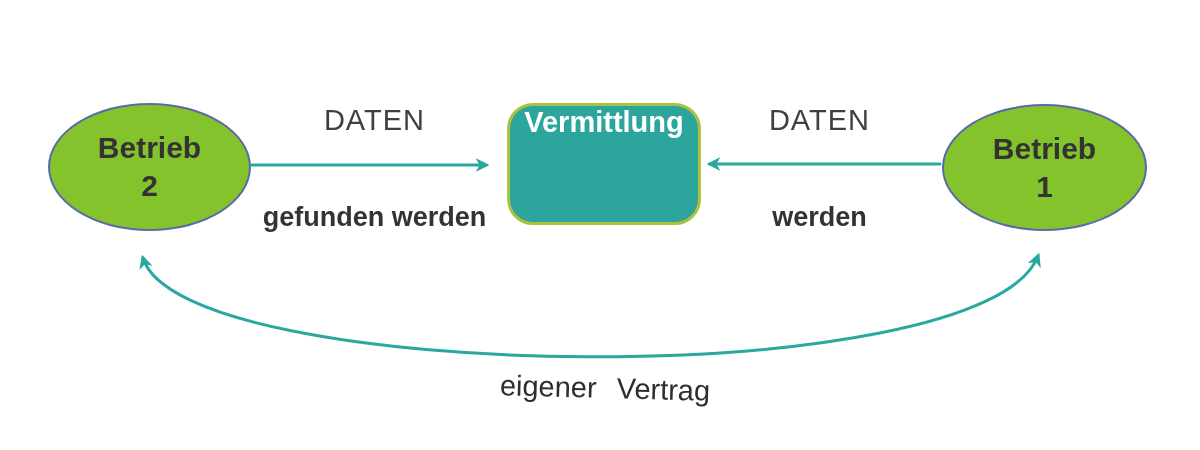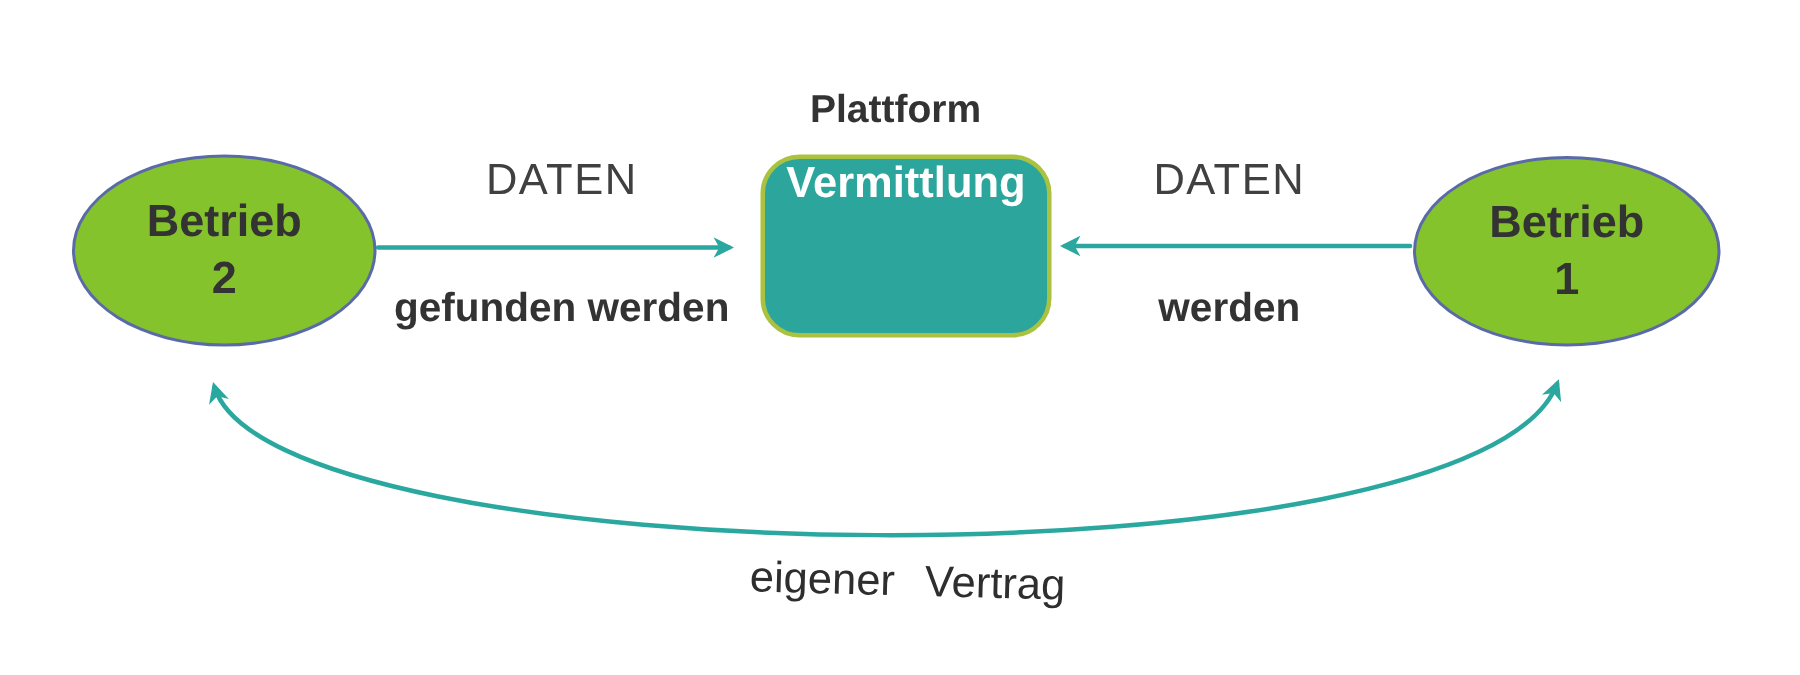--- a/index.html
+++ b/index.html
@@ -41,21 +41,21 @@
     border-radius:26px;
     display:flex;align-items:flex-start;justify-content:center;
     color:var(--box-text);font-weight:bold;font-size:29px;
   }
 
   .arrow-label-top{
     position:absolute;top:104px;width:245px;text-align:center;
     font-size:29px;font-weight:400;letter-spacing:1px;color:#404040;
   }
   .arrow-label-bottom{
-    position:absolute;top:190px;width:245px;text-align:center;
+    position:absolute;top:202px;width:245px;text-align:center;
     font-size:27px;font-weight:bold;color:#333333;
   }
   .label-left{left:252px;}
   .label-right{left:697px;}
 
   .arc-label{
     position:absolute;left:455px;top:372px;width:300px;
     text-align:center;font-size:29px;font-weight:400;color:#2e2e2e;
     word-spacing:12px;
     transform:rotate(1.5deg);
@@ -83,21 +83,20 @@
   <div class="ellipse ellipse-left">
     <div>Betrieb</div>
     <div>2</div>
   </div>
 
   <div class="ellipse ellipse-right">
     <div>Betrieb</div>
     <div>1</div>
   </div>
 
-  <div class="platform-title">Plattform</div>
 
   <div class="center-box">
     <span>Vermittlung</span>
   </div>
 
   <div class="arrow-label-top label-left">DATEN</div>
   <div class="arrow-label-bottom label-left">gefunden werden</div>
 
   <div class="arrow-label-top label-right">DATEN</div>
   <div class="arrow-label-bottom label-right">werden</div>

